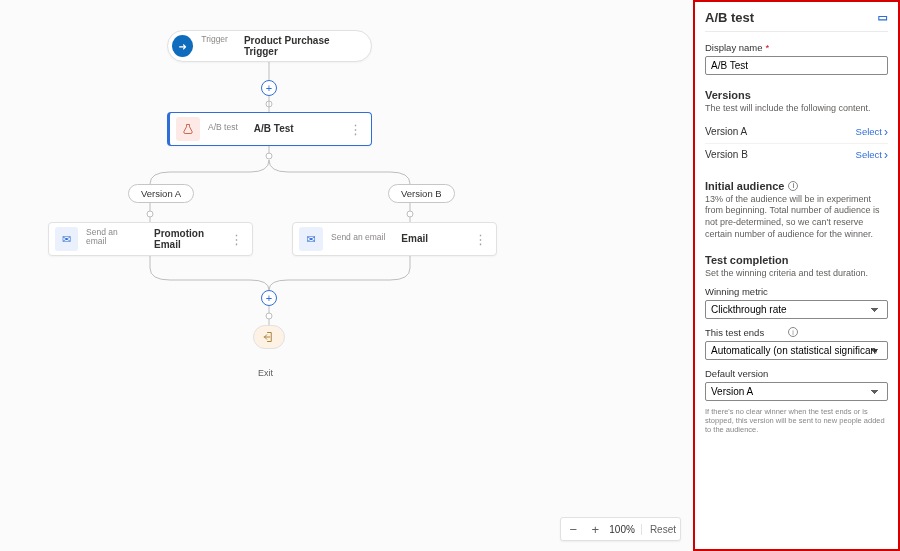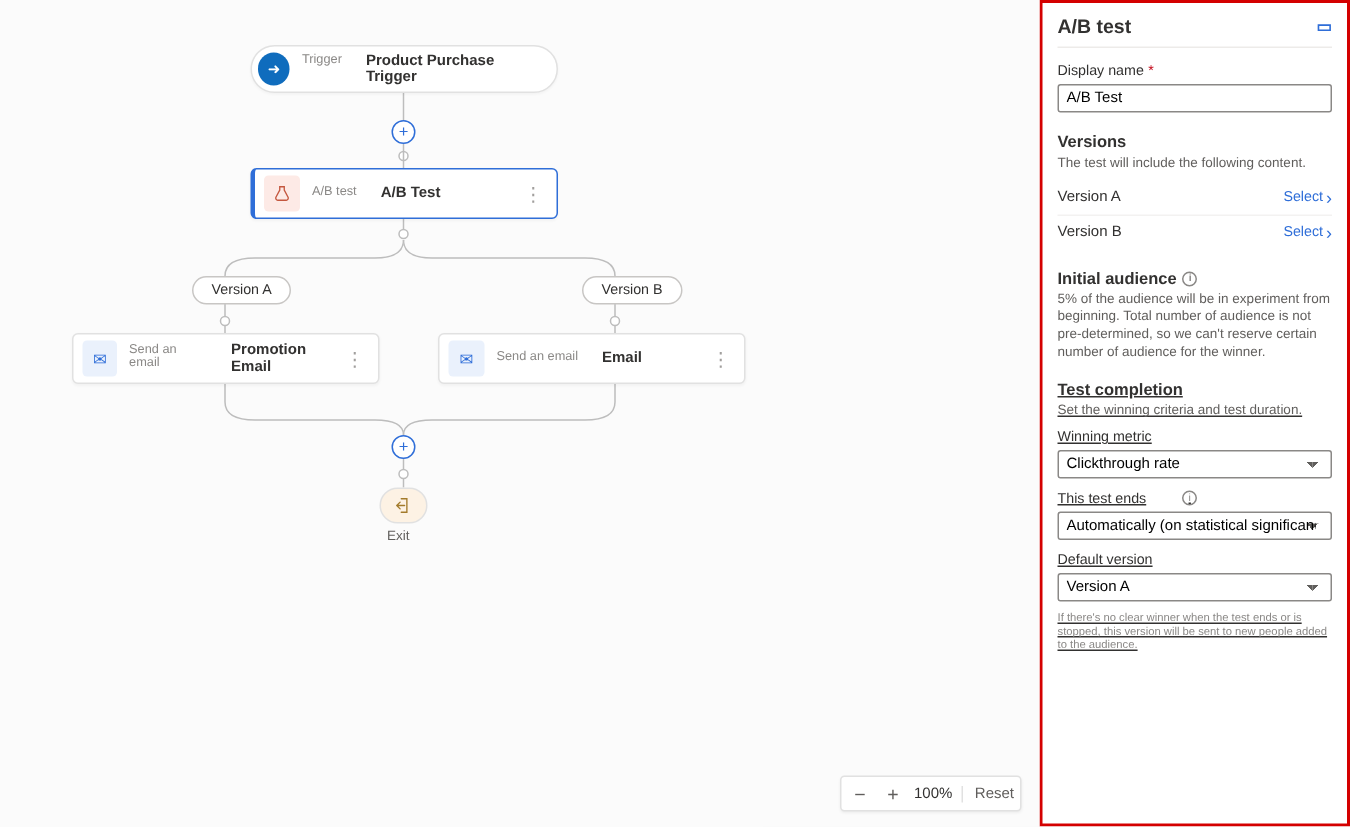--- a/index.html
+++ b/index.html
@@ -19,21 +19,21 @@
   .abtest-node .icon-sq { background: #fdeae6; color:#c4573f; }
   .ellipsis { margin-left:auto; color:#a19f9d; font-size:13px; letter-spacing:1px; cursor:pointer; }
   .ver-pill { position:absolute; background:#fff; border:1px solid #c8c6c4; border-radius: 12px; padding: 3px 12px; font-size:9.5px; }
   .verA { left: 128px; top: 184px; }
   .verB { left: 388px; top: 184px; }
   .email-node { width: 205px; height: 34px; padding: 0 8px 0 6px; }
   .emailA { left: 48px; top: 222px; }
   .emailB { left: 292px; top: 222px; }
   .email-node .icon-sq { background:#eaf1fc; color:#2f6ed8; }
   .exit-pill { position:absolute; left: 253px; top: 325px; width: 32px; height: 24px; border:1px solid #e1e1e1; border-radius: 12px; background:#fdf2e4; display:flex; align-items:center; justify-content:center; color:#a37b2b; font-size:11px; }
-  .exit-label { position:absolute; left: 258px; top: 352px; font-size: 9px; color:#605e5c; }
+  .exit-label { position:absolute; left: 258px; top: 368px; font-size: 9px; color:#605e5c; }
   
   svg.conns { position:absolute; left:0; top:0; width:100%; height:100%; pointer-events:none; }
   .conns path, .conns line { stroke:#bdbdbd; stroke-width:1; fill:none; }
   .conns circle.cdot { fill:#fff; stroke:#bdbdbd; stroke-width:1; }
   .plus-btn { position:absolute; width:16px; height:16px; border-radius:50%; background:#fff; border:1px solid #2f6ed8; color:#2f6ed8; display:flex; align-items:center; justify-content:center; font-size:11px; cursor:pointer; }
   .plus1 { left: 261px; top: 80px; }
   .plus2 { left: 261px; top: 290px; }
   
   .zoombar { position:absolute; right: 12px; bottom: 10px; background:#fff; border:1px solid #e1e1e1; border-radius:3px; display:flex; align-items:center; height:24px; padding:0 4px; gap:6px; box-shadow: 0 1px 2px rgba(0,0,0,0.06); }
   .zoombar button { background:none; border:none; cursor:pointer; font-size:13px; color:#605e5c; width:16px; }
@@ -170,25 +170,25 @@
         <span>Version B</span>
         <span class="ver-link">Select</span>
       </div>
     </div>
 
     <div class="section">
       <h2>
         <span>Initial audience</span>
         <span class="info-icon">i</span>
       </h2>
-      <div class="desc">5% of the audience will be in experiment from beginning. Total number of audience is not pre-determined, so we can't reserve certain number of audience for the winner.</div>
-    </div>
-
-
-    <div class="section" style="margin-bottom:20px;text-decoration:underline;">
+      <div class="desc">13% of the audience will be in experiment from beginning. Total number of audience is not pre-determined, so we can't reserve certain number of audience for the winner.</div>
+    </div>
+
+
+    <div class="section" style="margin-bottom:20px;">
       <h2>Test completion</h2>
       <div class="desc">Set the winning criteria and test duration.</div>
 
       <div class="label">Winning metric</div>
       <select class="select">
         <option>Clickthrough rate</option>
       </select>
 
       <div class="label" style="margin-top:8px;gap:24px;">
         <span>This test ends</span>

